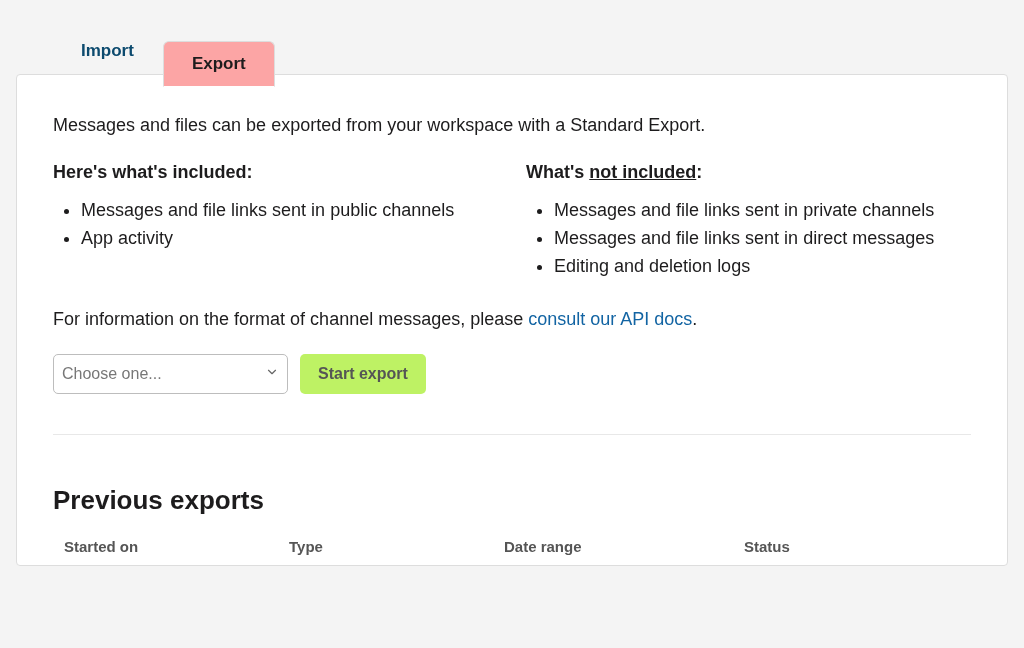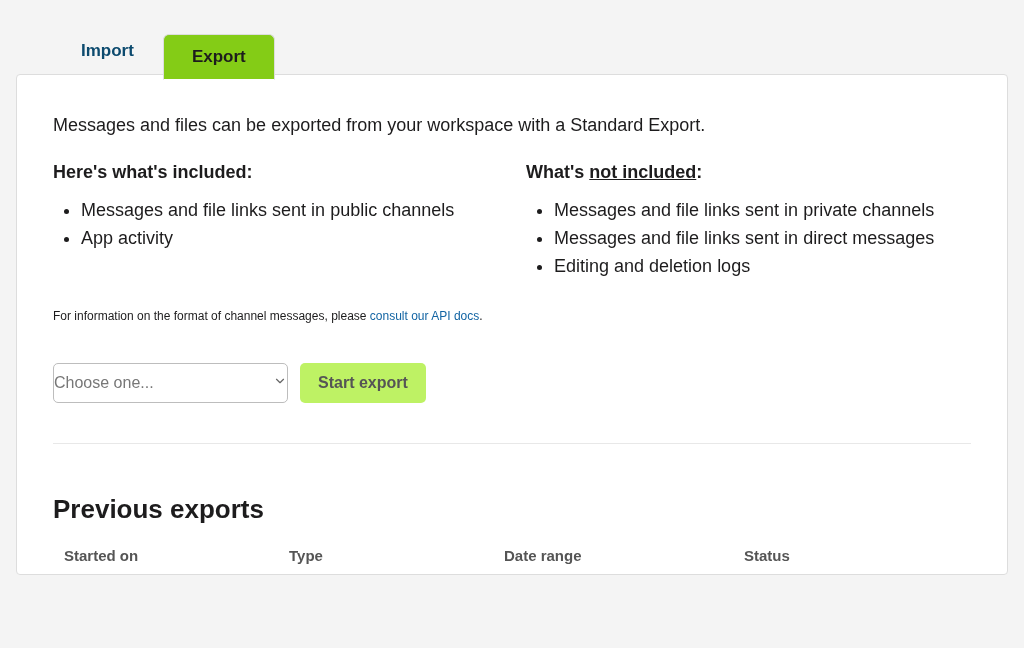--- a/index.html
+++ b/index.html
@@ -43,26 +43,26 @@
       font-size: 17px;
       font-weight: 700;
       background: transparent;
       border: 1px solid transparent;
       cursor: pointer;
       color: #0c4a6e;
       border-top-left-radius: 6px;
       border-top-right-radius: 6px;
     }
     .tab.active {
-      background: #84cc16;
+      background: #fca5a5;
       color: #1d1c1d;
       border: 1px solid #dddddd;
       border-bottom-color: #ffffff;
       position: relative;
-      top: 6px;
+      top: 13px;
     }
     .card {
       background: #ffffff;
       border: 1px solid #dddddd;
       border-radius: 4px;
       padding: 40px 36px 10px 36px;
       margin-top: 0;
     }
     .intro {
       font-size: 18px;
@@ -86,22 +86,22 @@
     .col ul {
       list-style: disc;
       padding-left: 28px;
     }
     .col li {
       font-size: 18px;
       line-height: 1.55;
       color: #1d1c1d;
     }
     .moreinfo {
-      font-size: 12px;
-      margin-bottom: 40px;
+      font-size: 18px;
+      margin-bottom: 24px;
     }
     .link {
       color: #1264a3;
       cursor: pointer;
     }
     .form-label {
       font-size: 18px;
       font-weight: 800;
       margin-bottom: 10px;
     }
@@ -113,21 +113,21 @@
     }
     .select {
       position: relative;
       width: 235px;
       height: 40px;
       border: 1px solid #bdbdbd;
       border-radius: 5px;
       background: #ffffff;
       display: flex;
       align-items: center;
-      padding: 0 0;
+      padding: 0 8px;
       cursor: pointer;
       color: #777;
       font-size: 16px;
       justify-content: space-between;
     }
     .chevron {
       width: 14px;
       height: 14px;
     }
     .btn {

